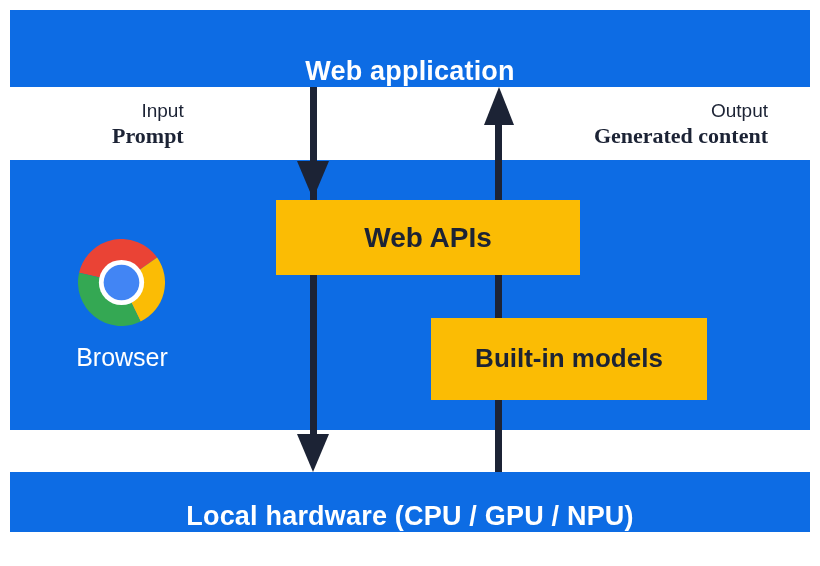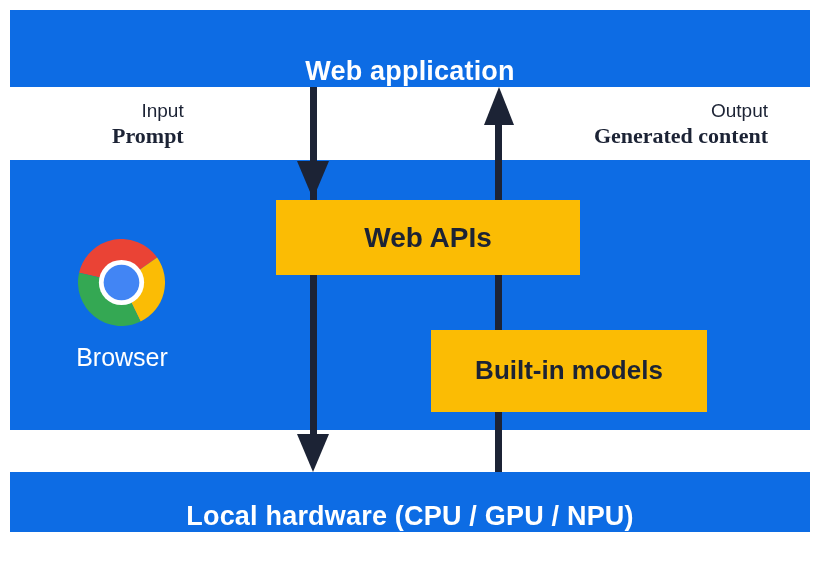--- a/index.html
+++ b/index.html
@@ -33,21 +33,21 @@
              border-top:38px solid var(--navy);}
   .head-down-1{left:297px;top:161px;}
   .head-down-2{left:297px;top:434px;}
   .head-up{border-left:15px solid transparent;border-right:15px solid transparent;
            border-bottom:38px solid var(--navy);left:484px;top:87px;}
 
   .ybox{position:absolute;background:var(--yellow);color:var(--navy);font-weight:700;
         display:flex;flex-direction:column;align-items:center;justify-content:center;
         text-align:center;z-index:3;}
   .box-webapis{left:253px;top:200px;width:304px;height:75px;font-size:28px;margin-left:23px;}
-  .box-builtin{left:431px;top:330px;width:276px;height:82px;font-size:26px;line-height:1.3;}
+  .box-builtin{left:431px;top:318px;width:276px;height:82px;font-size:26px;line-height:1.3;}
 
   .chrome-icon{position:absolute;left:78px;top:239px;width:87px;height:87px;z-index:2;}
   .chrome-red{fill:var(--chrome-red);} .chrome-yellow{fill:var(--chrome-yellow);}
   .chrome-green{fill:var(--chrome-green);} .chrome-blue{fill:var(--chrome-blue);}
   .chrome-ring{fill:var(--white);}
   .browser-label{position:absolute;left:36px;top:343px;width:172px;text-align:center;
                  color:var(--white);font-weight:400;font-size:25px;z-index:2;}
 </style>
 </head>
 <body>

